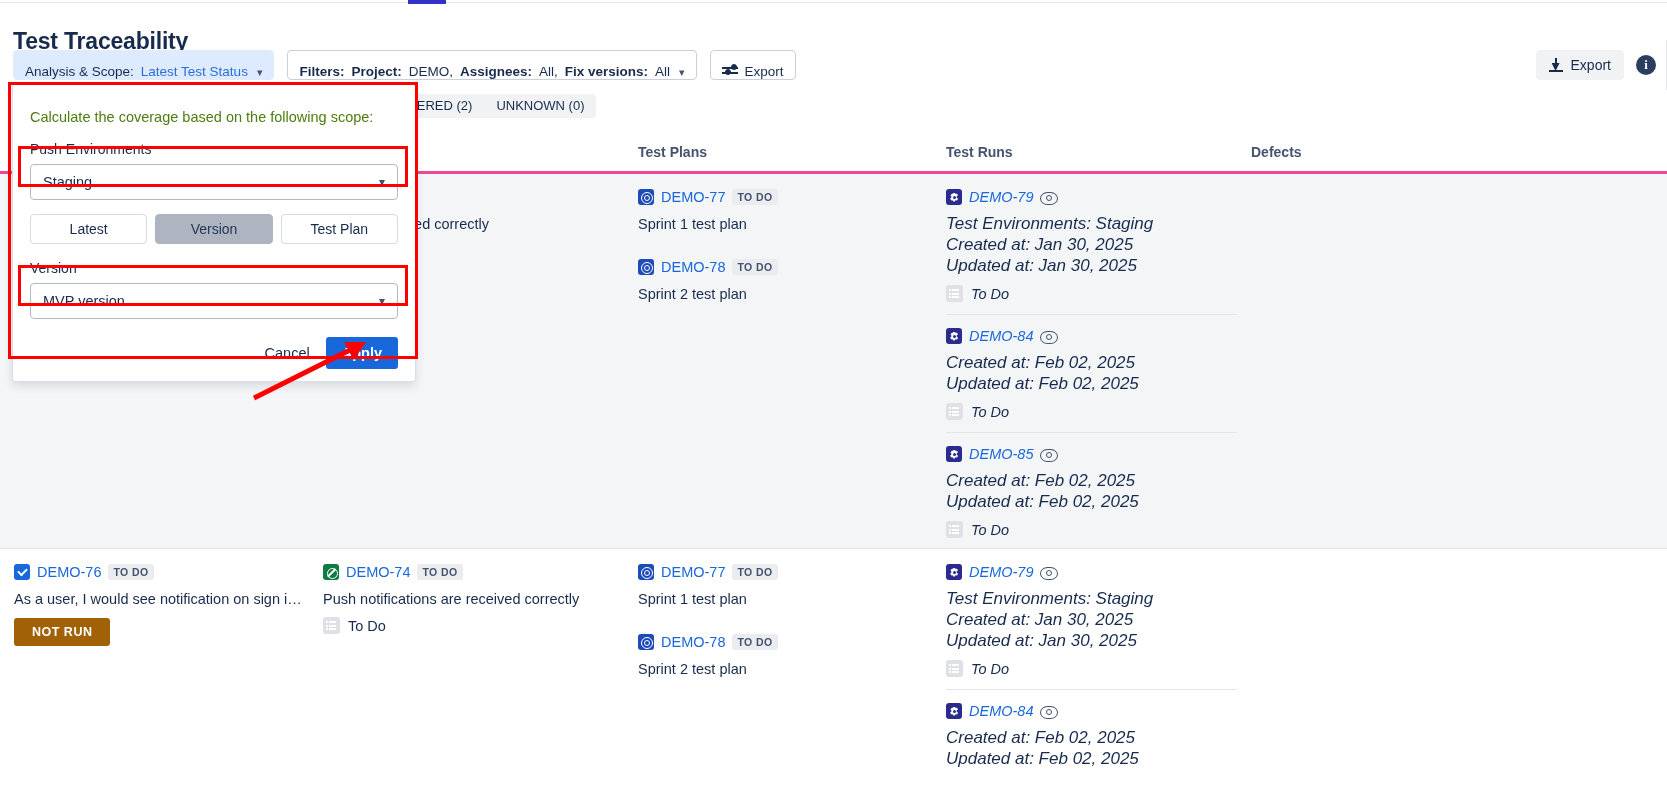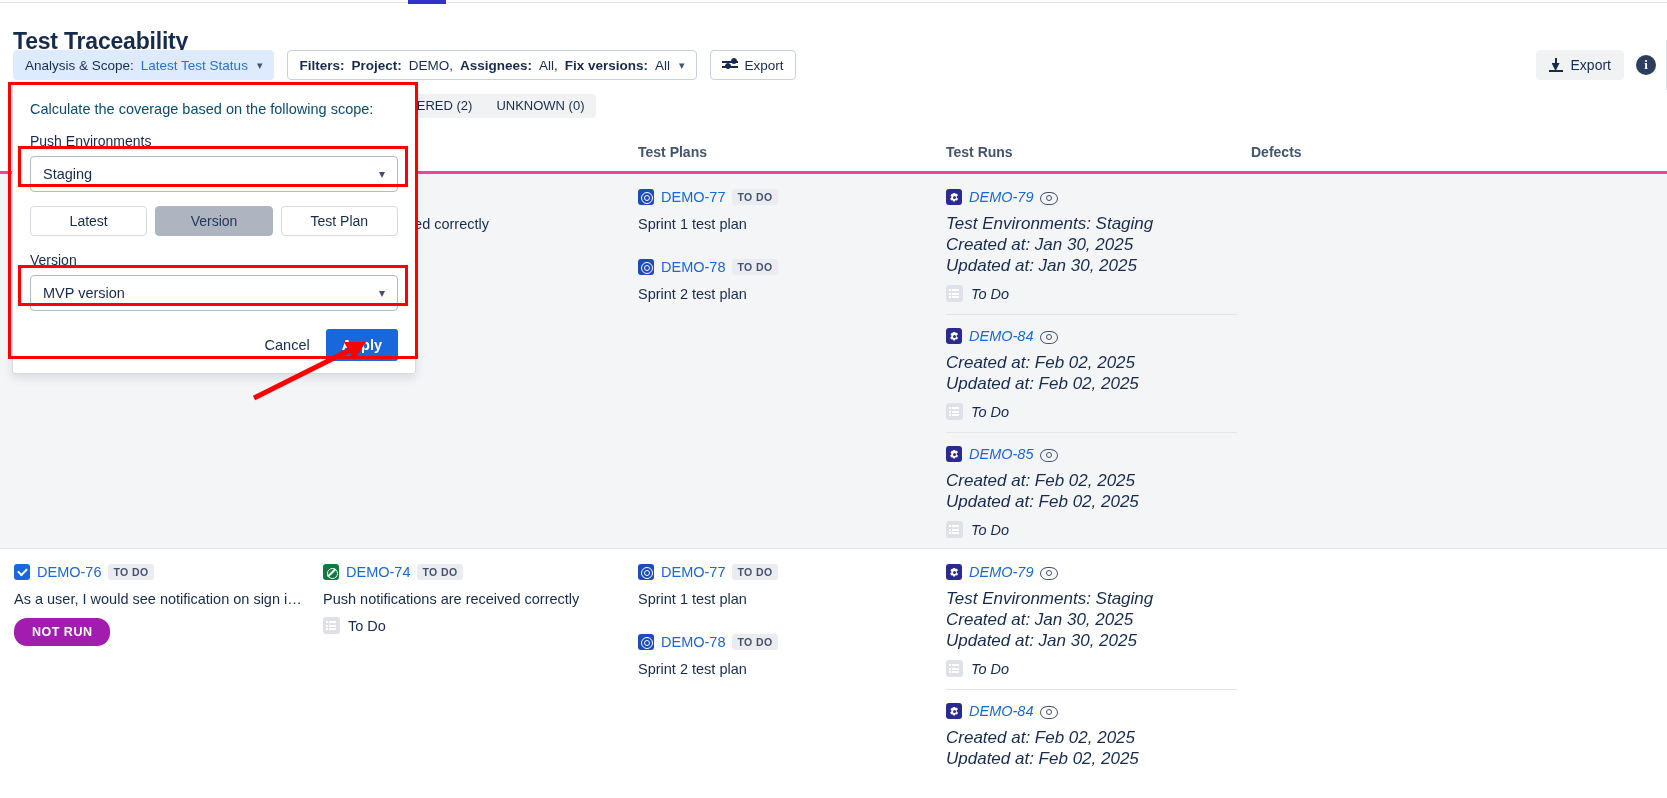--- a/index.html
+++ b/index.html
@@ -15,21 +15,21 @@
   }
   .top-accent-bar{position:absolute;top:0;left:408px;width:38px;height:4px;background:#3232C8;}
   .top-accent-rest{position:absolute;top:2px;left:0;width:1667px;height:1px;background:#E4E5E8;}
 
   
   .page-title{position:absolute;left:13px;top:13px;font-size:23px;font-weight:bold;letter-spacing:-0.2px;color:#172B4D;}
 
   .toolbar{position:absolute;left:13px;top:50px;height:30px;display:flex;align-items:center;gap:13px;}
   .btn{
     height:30px;border:1px solid #C7D0DB;border-radius:4px;background:#fff;
-    display:flex;align-items:center;gap:7px;padding:0 11px;font-size:13.5px;color:#172B4D;
+    display:flex;align-items:flex-end;gap:7px;padding:0 11px;font-size:13.5px;color:#172B4D;
     white-space:nowrap;cursor:pointer;
   }
   .btn.scope{background:#DEEBFF;border-color:#DEEBFF;}
   .btn .link{color:#2A6FD6;}
   .btn .chev{font-size:11px;color:#44546F;margin-left:2px;}
   .btn b{font-weight:bold;}
   .btn.display{border-color:#C7D0DB;}
   .icon-display{display:inline-block;width:16px;height:16px;position:relative;}
   .icon-display i{position:absolute;left:0;height:1.6px;background:#172B4D;display:block;}
   .icon-display i:nth-child(1){top:4px;width:16px;}
@@ -101,26 +101,26 @@
   .ic-todo i:nth-child(1){top:4px;}
   .ic-todo i:nth-child(2){top:7.5px;}
   .ic-todo i:nth-child(3){top:11px;}
   .ic-todo b{position:absolute;left:3px;width:2px;height:2px;background:#fff;display:block;}
   .ic-todo b:nth-of-type(1){top:4px;}
   .ic-todo b:nth-of-type(2){top:7.5px;}
   .ic-todo b:nth-of-type(3){top:11px;}
   .eye{width:16px;height:11px;position:relative;flex:0 0 16px;cursor:pointer;}
   .eye:after{content:"";position:absolute;left:0;top:0;width:16px;height:11px;border:1.4px solid #42526E;border-radius:50% 50% 50% 50%/60% 60% 60% 60%;}
   .eye:before{content:"";position:absolute;left:5.4px;top:3px;width:4px;height:4px;border:1.4px solid #42526E;border-radius:50%;z-index:2;}
-  .not-run{display:inline-block;background:#a21caf;color:#fff;font-size:12.5px;font-weight:bold;letter-spacing:0.5px;padding:7px 18px;border-radius:13px;margin-top:10px;}
+  .not-run{display:inline-block;background:#a16207;color:#fff;font-size:12.5px;font-weight:bold;letter-spacing:0.5px;padding:7px 18px;border-radius:3px;margin-top:10px;}
   .divider-sm{height:1px;background:#E4E5E8;margin:12px 0 11px 0;}
 
   
   .popup{position:absolute;left:12px;top:84px;width:404px;background:#fff;border:1px solid #D8DCE3;border-radius:3px;box-shadow:0 4px 10px rgba(9,30,66,.12);padding:16px 17px 12px 17px;}
-  .pop-title{font-size:14.5px;color:#0c4a6e;}
+  .pop-title{font-size:14.5px;color:#4d7c0f;margin-top:8px;}
   .pop-label{font-size:14px;color:#172B4D;margin-top:16px;}
   .select{
     height:36px;border:1px solid #B3BAC5;border-radius:4px;background:#fff;
     display:flex;align-items:center;justify-content:space-between;padding:0 12px;margin-top:7px;
     font-size:14.5px;color:#172B4D;cursor:pointer;
   }
   .select .chev{font-size:12px;color:#42526E;}
   .seg{display:flex;gap:8px;margin-top:14px;}
   .seg-btn{flex:1;height:30px;border:1px solid #D5D9E0;border-radius:4px;background:#fff;display:flex;align-items:center;justify-content:center;font-size:14px;color:#172B4D;cursor:pointer;}
   .seg-btn.active{background:#AEB4C0;border-color:#AEB4C0;color:#253858;}

